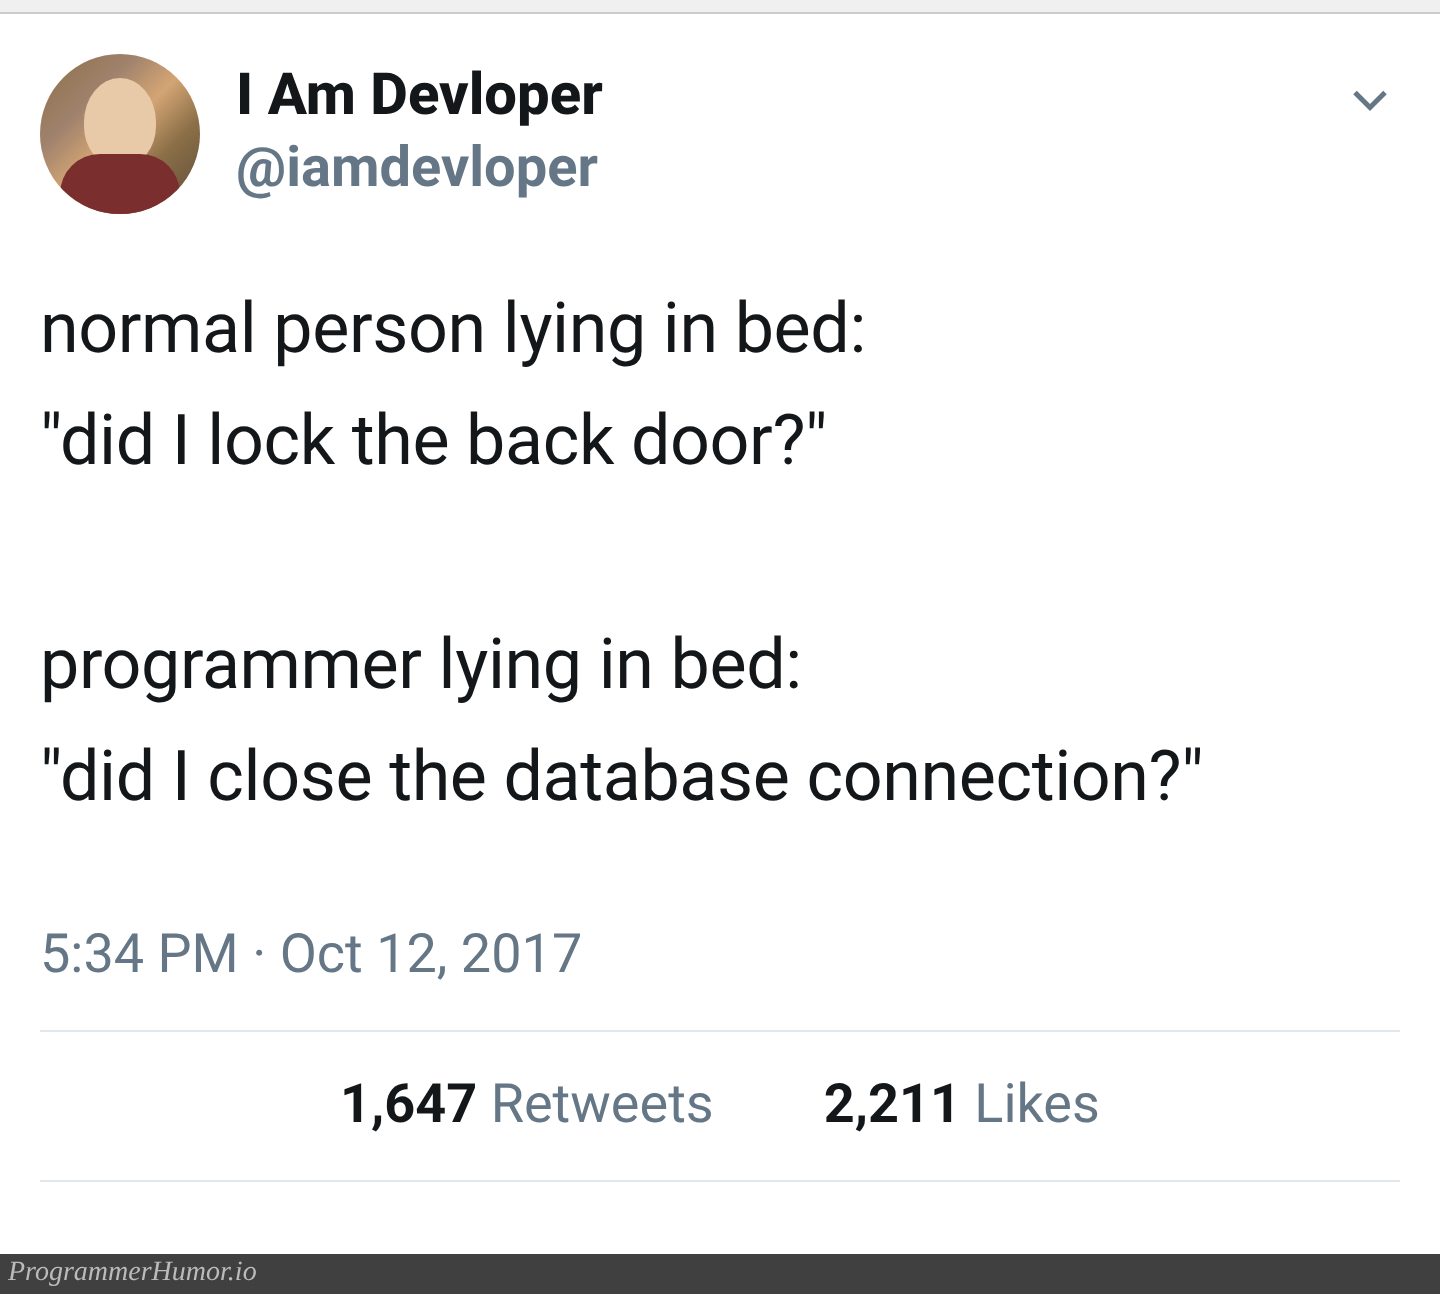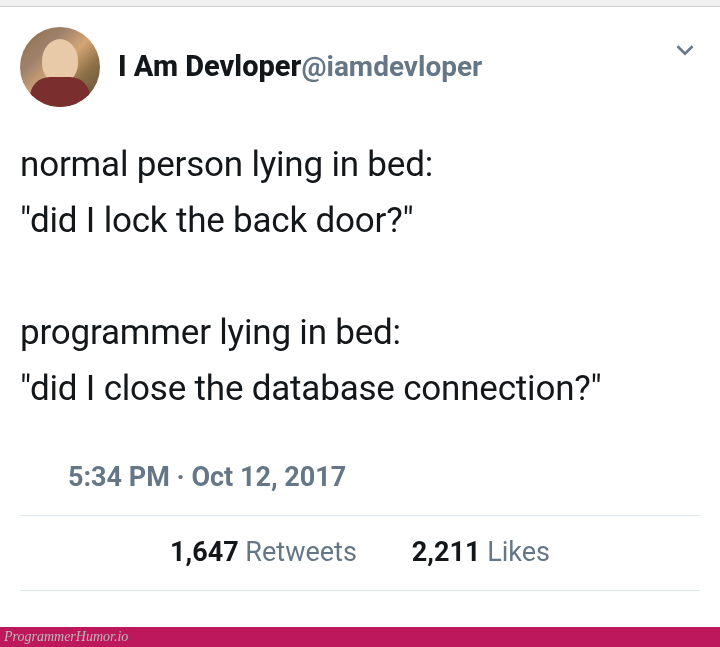--- a/index.html
+++ b/index.html
@@ -60,20 +60,21 @@
       bottom: -5px;
       left: 50%;
       transform: translateX(-50%);
       width: 60px;
       height: 35px;
       background: #7a2e2e;
       border-radius: 20px 20px 0 0;
     }
     .user-names {
       display: flex;
+      flex-direction: column;
     }
     .display-name {
       font-size: 29px;
       font-weight: 800;
       color: #14171a;
       line-height: 1.2;
     }
     .handle {
       font-size: 28px;
       font-weight: 700;
@@ -90,23 +91,22 @@
       font-weight: 400;
       color: #14171a;
       line-height: 1.6;
       letter-spacing: -0.2px;
       white-space: pre-line;
       margin-bottom: 44px;
     }
     .timestamp {
       font-size: 27px;
       color: #657786;
-      font-weight: 700;
+      font-weight: 400;
       padding-bottom: 22px;
-      margin-left: 48px;
     }
     .divider {
       border: none;
       border-top: 1px solid #e1e8ed;
       margin: 0;
     }
     .stats {
       display: flex;
       gap: 55px;
       padding: 20px 0 22px 0;
@@ -122,21 +122,21 @@
     }
     .stat-label {
       font-weight: 400;
       color: #657786;
     }
     .watermark {
       position: absolute;
       bottom: 0;
       left: 0;
       right: 0;
-      background: #be185d;
+      background: #404040;
       color: #bbb;
       font-size: 14px;
       font-style: italic;
       font-family: Georgia, serif;
       padding: 2px 4px;
       height: 20px;
       line-height: 16px;
     }
   </style>
 </head>

